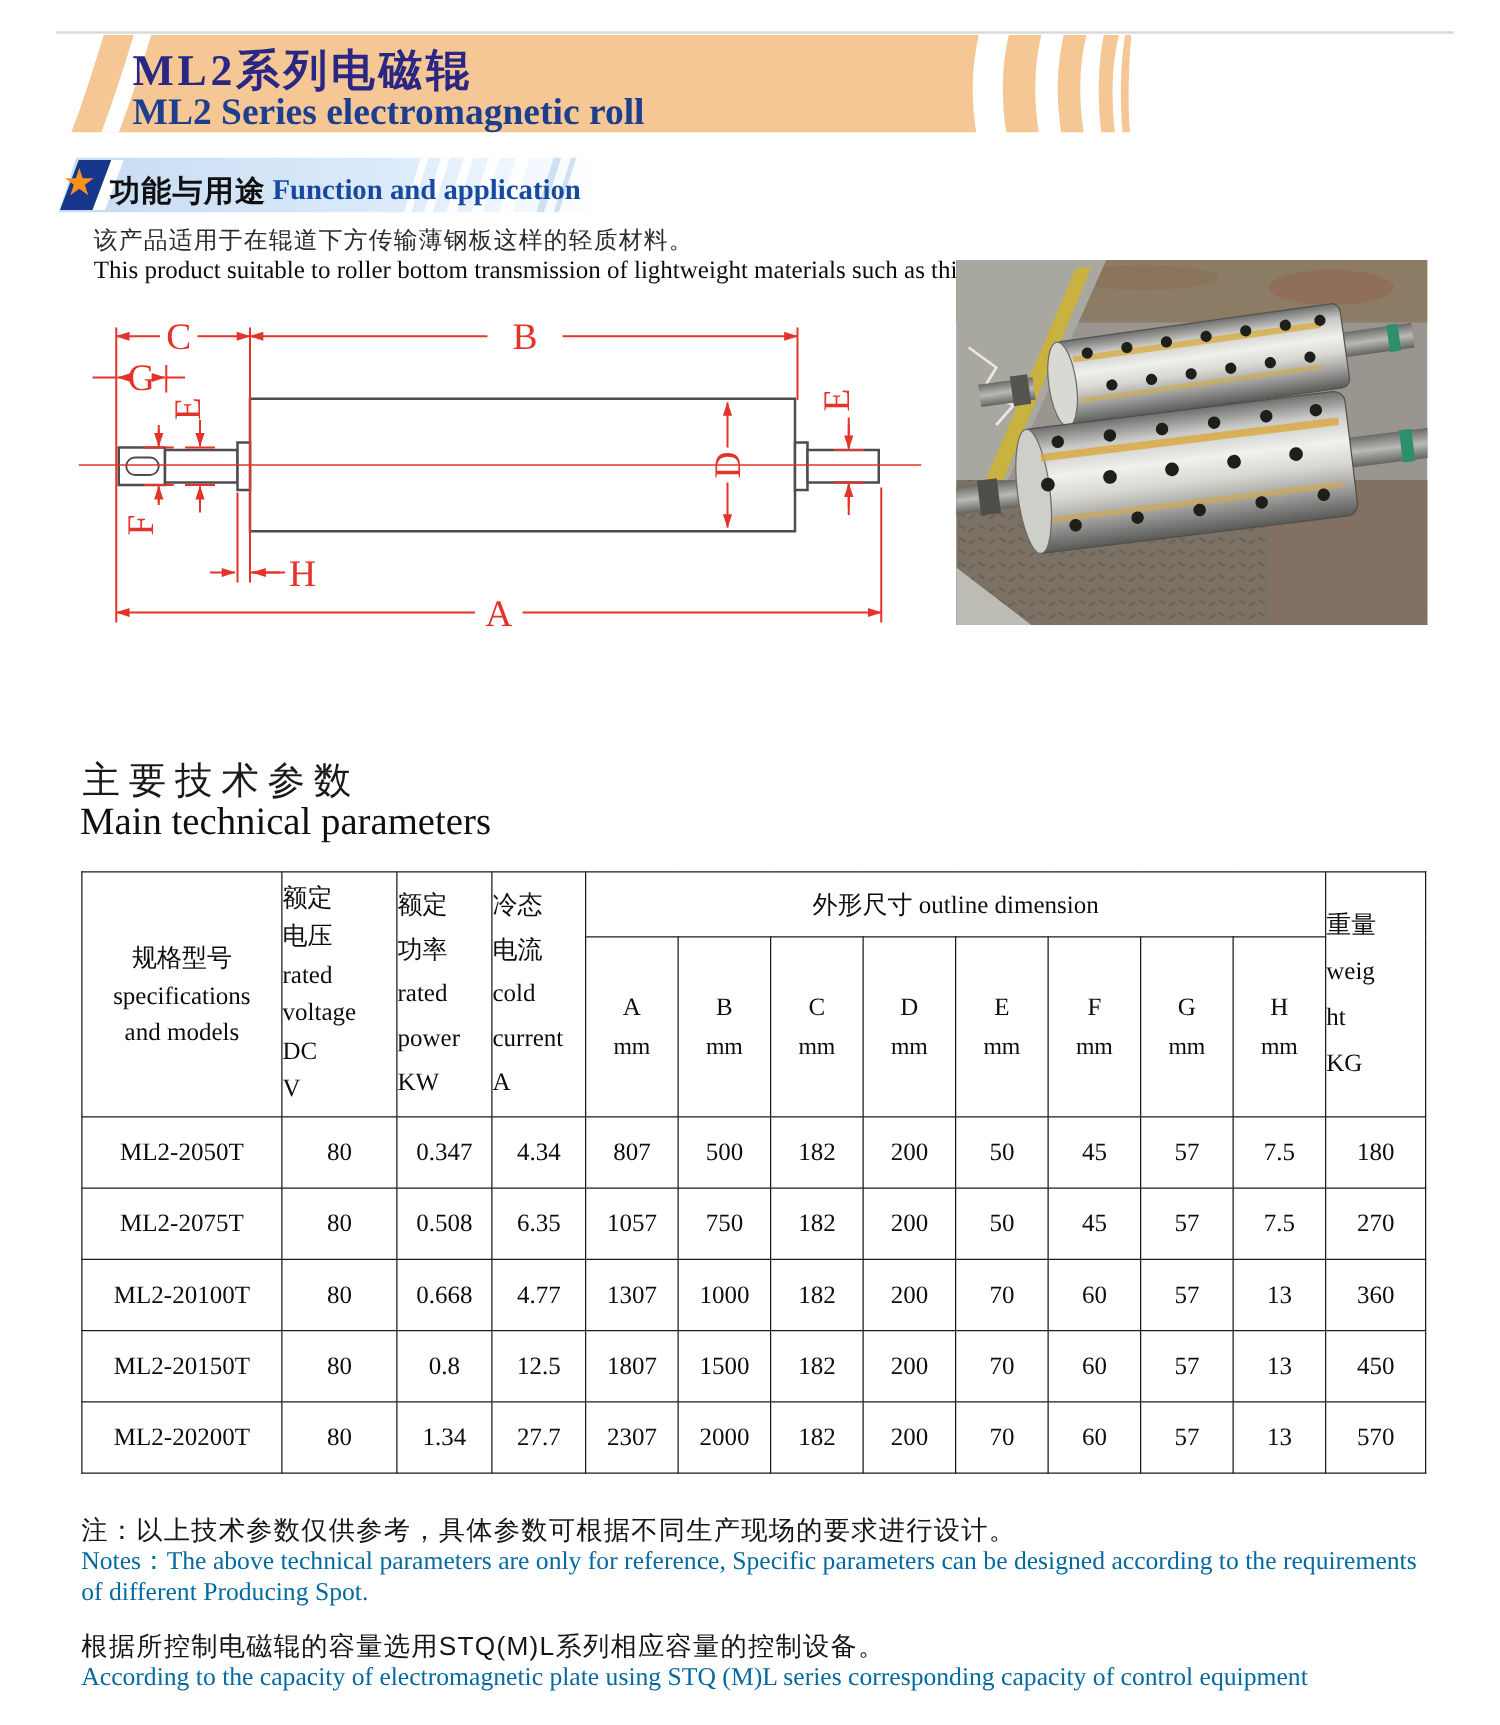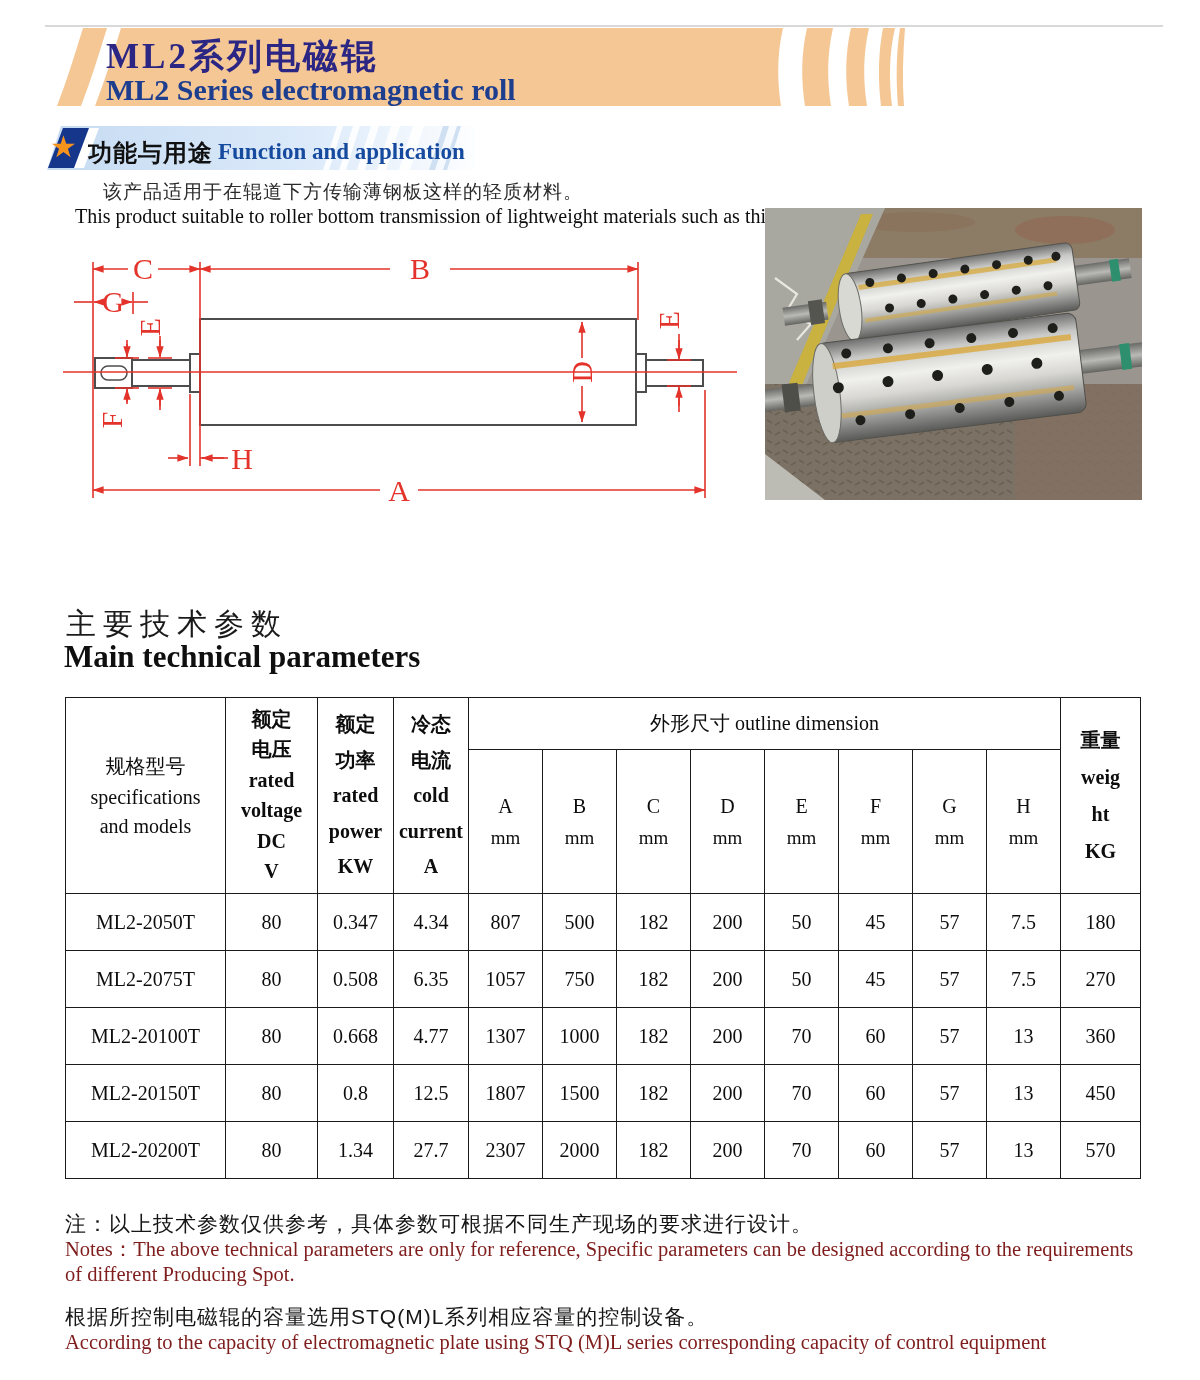--- a/index.html
+++ b/index.html
@@ -23,53 +23,53 @@
   }
   
   #band-svg { left:45px; top:126px; }
   #star { left:50px; top:129px; font-size:30px; color:#f6931d; line-height:36px;
           font-family:"DejaVu Sans", sans-serif; }
   #func-cn { left:88px; top:137px; font-size:24px; font-weight:bold; color:#101010;
              font-family:"Liberation Sans", sans-serif; letter-spacing:1px; }
   #func-en { left:218px; top:139px; font-size:23px; font-weight:bold; color:#164a9e;
              font-family:"Liberation Serif", serif; }
   #desc-cn { left:75px; top:179px; font-size:19px; color:#2b2b2b;
-             font-family:"Liberation Sans", sans-serif; letter-spacing:1px;margin-left:28px; }
+             font-family:"Liberation Sans", sans-serif; letter-spacing:1px; }
   #desc-en { left:75px; top:205px; font-size:20px; color:#0d0d0d;
              font-family:"Liberation Serif", serif; }
   
   #drawing-svg { left:60px; top:232px; }
   #photo-svg { left:765px; top:208px; }
   
   #params-cn { left:66px; top:604px; font-size:30px; color:#1a1a1a;
                font-family:"Liberation Sans", sans-serif; letter-spacing:7px; }
   #params-en { left:64px; top:639px; font-size:31px; color:#0f0f0f;
-               font-family:"Liberation Serif", serif;font-weight:bold; }
+               font-family:"Liberation Serif", serif; }
   
   #spec-table { left:65px; top:697px; border-collapse:collapse; table-layout:fixed;
                 width:1075px; font-family:"Liberation Serif", serif; }
   #spec-table th, #spec-table td {
     border:1.6px solid #1b1b1b; text-align:center; vertical-align:middle;
     font-weight:normal; font-size:20px; color:#0d0d0d; padding:0;
   }
   #spec-table tr.hdr1 { height:52px; }
   #spec-table tr.hdr2 { height:144px; }
   #spec-table tr.body-row, #spec-table tbody tr { height:57px; }
   .vstack { display:flex; flex-direction:column; justify-content:space-evenly;
-            align-items:center; height:192px;font-weight:bold; }
+            align-items:flex-start; height:192px; }
   .vstack span { line-height:1.05; }
   .spec-stack { display:flex; flex-direction:column; justify-content:center; gap:6px;
                 align-items:center; height:192px; }
   .dim-stack { display:flex; flex-direction:column; justify-content:center; gap:9px;
                align-items:center; }
   .dim-unit { font-size:19px; }
   
   .note-cn { font-family:"Liberation Sans", sans-serif; font-size:21px; color:#161616;
              letter-spacing:1px; width:1085px; }
-  .note-en { font-family:"Liberation Serif", serif; font-size:20.5px; color:#7f1d1d;
+  .note-en { font-family:"Liberation Serif", serif; font-size:20.5px; color:#0369a1;
              line-height:25px; width:1082px; }
   #note1-cn { left:65px; top:1210px; }
   #note1-en { left:65px; top:1237px; }
   #note2-cn { left:65px; top:1303px; }
   #note2-en { left:65px; top:1330px; }
 </style>
 </head>
 <body>
 
 <div id="page">

